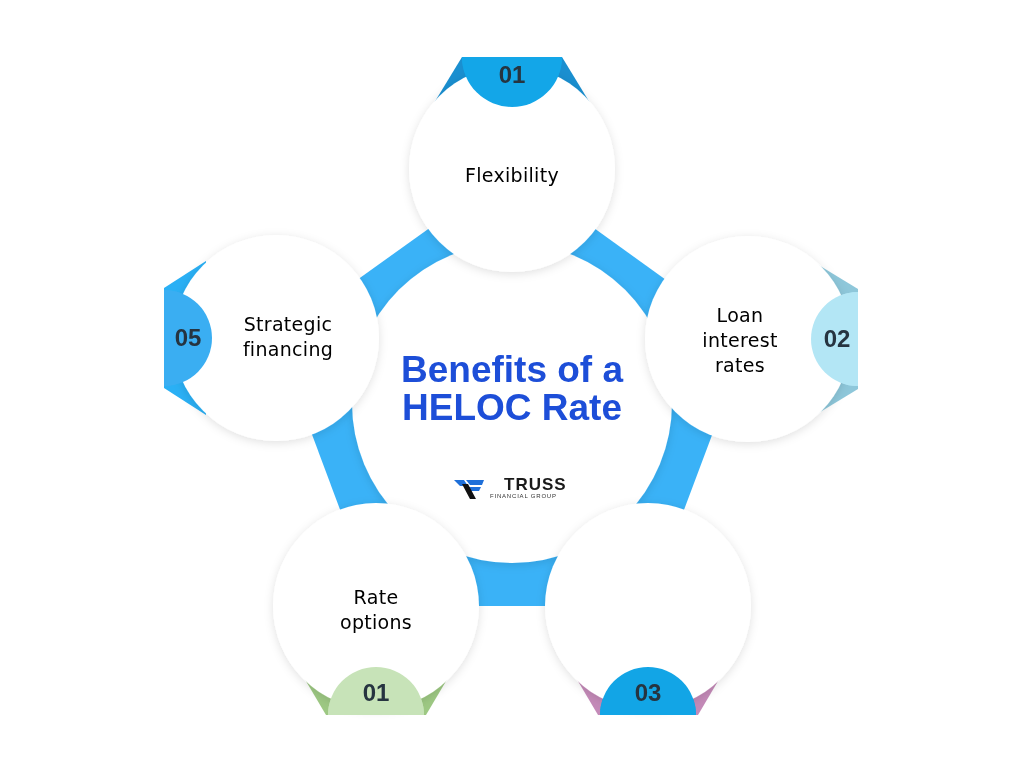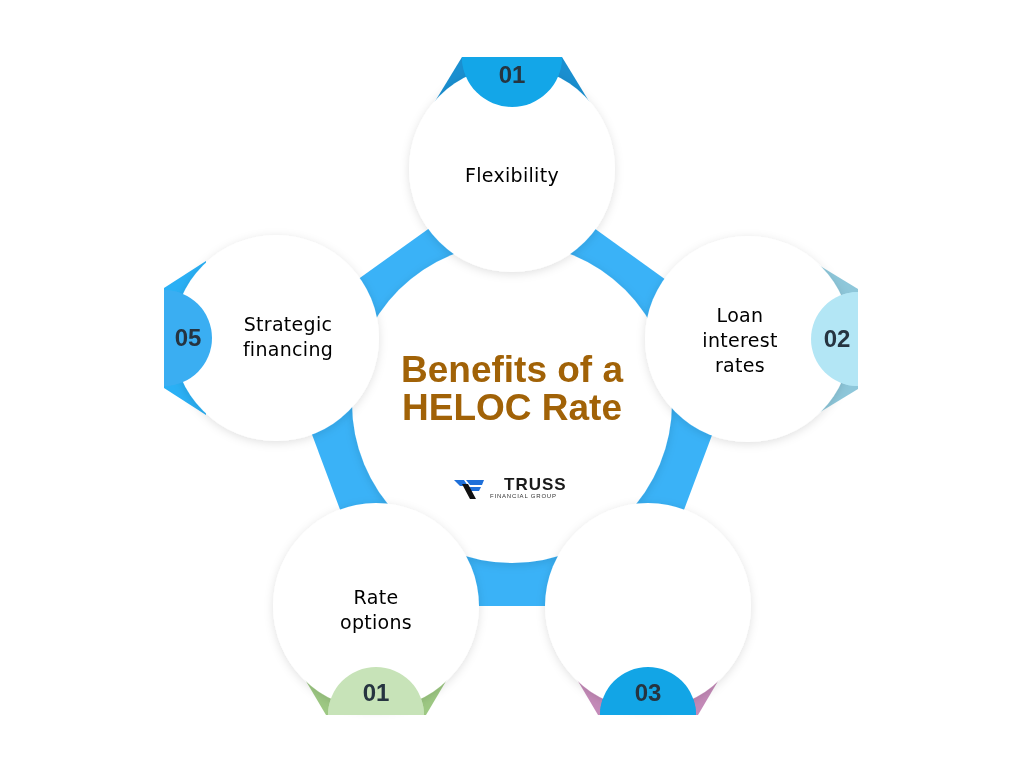--- a/index.html
+++ b/index.html
@@ -1,20 +1,20 @@
 <!DOCTYPE html>
 <html><head>
 <meta charset="utf-8">
 <style>
   html, body { margin:0; padding:0; background:#ffffff; }
   body { width:1024px; height:768px; position:relative; overflow:hidden; font-family:"Liberation Sans", sans-serif; }
   #stage { position:absolute; left:0; top:3px; width:1024px; height:768px; }
   .label { position:absolute; text-align:center; color:#000000; font-family:"DejaVu Sans", sans-serif; font-size:19px; line-height:25px; letter-spacing:0.3px; transform:translate(-50%,-50%); white-space:nowrap; }
   .badge-num { position:absolute; font-family:"Liberation Sans", sans-serif; font-weight:bold; font-size:24px; color:#263440; transform:translate(-50%,-50%); }
-  .title { position:absolute; left:512px; top:386px; transform:translate(-50%,-50%); text-align:center; font-family:"Liberation Sans", sans-serif; font-weight:bold; font-size:37px; line-height:38px; color:#a16207; white-space:nowrap; }
+  .title { position:absolute; left:512px; top:386px; transform:translate(-50%,-50%); text-align:center; font-family:"Liberation Sans", sans-serif; font-weight:bold; font-size:37px; line-height:38px; color:#1d4ed8; white-space:nowrap; }
   .logo { position:absolute; left:454px; top:474px; width:118px; height:24px; }
   .logo-name { position:absolute; left:34px; top:-2px; font-family:"Liberation Sans", sans-serif; font-weight:bold; font-size:17px; letter-spacing:1px; color:#1a1a1a;margin-left:16px; }
   .logo-sub { position:absolute; left:36px; top:16px; font-family:"Liberation Sans", sans-serif; font-size:6px; letter-spacing:0.8px; color:#333; }
 </style>
 </head>
 <body>
 
 <div id="stage">
   <svg width="1024" height="768" viewBox="0 0 1024 768" style="position:absolute;left:0;top:0">
     <defs>

